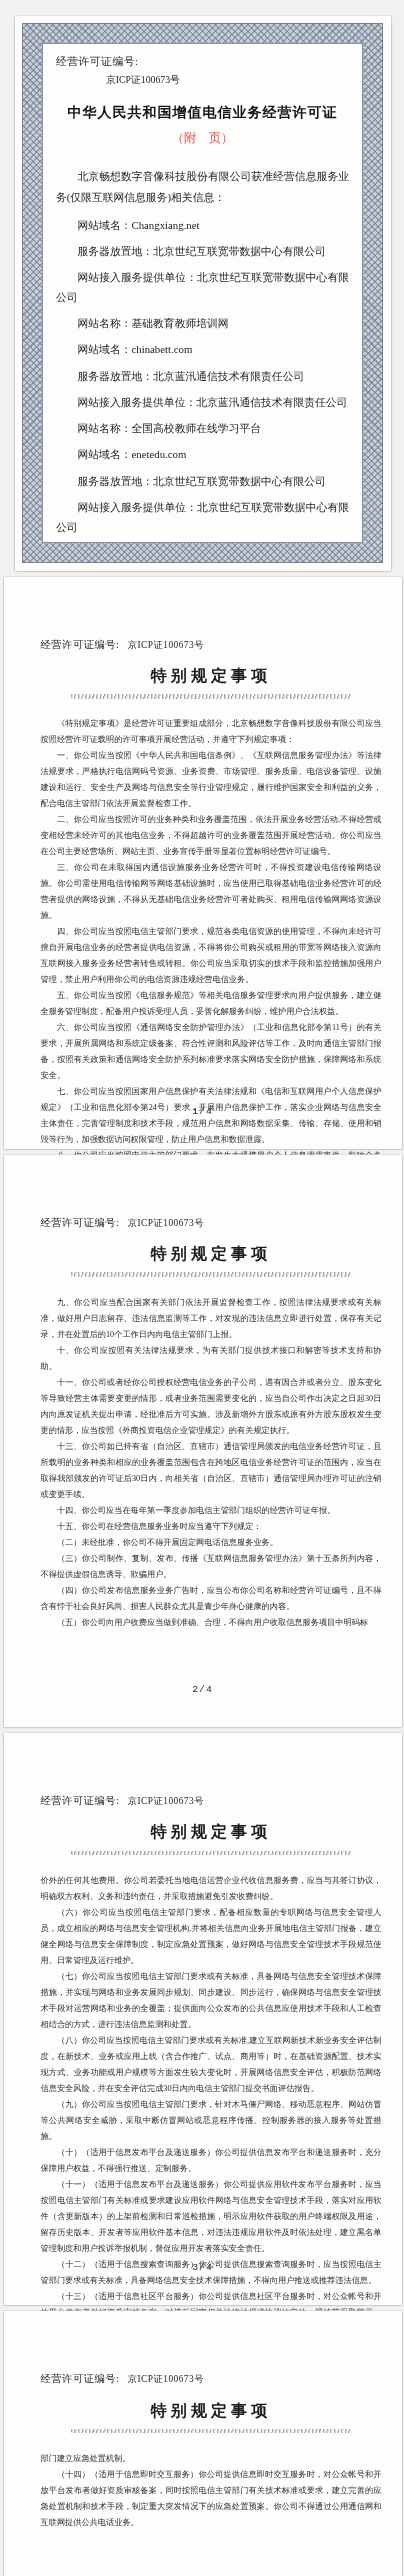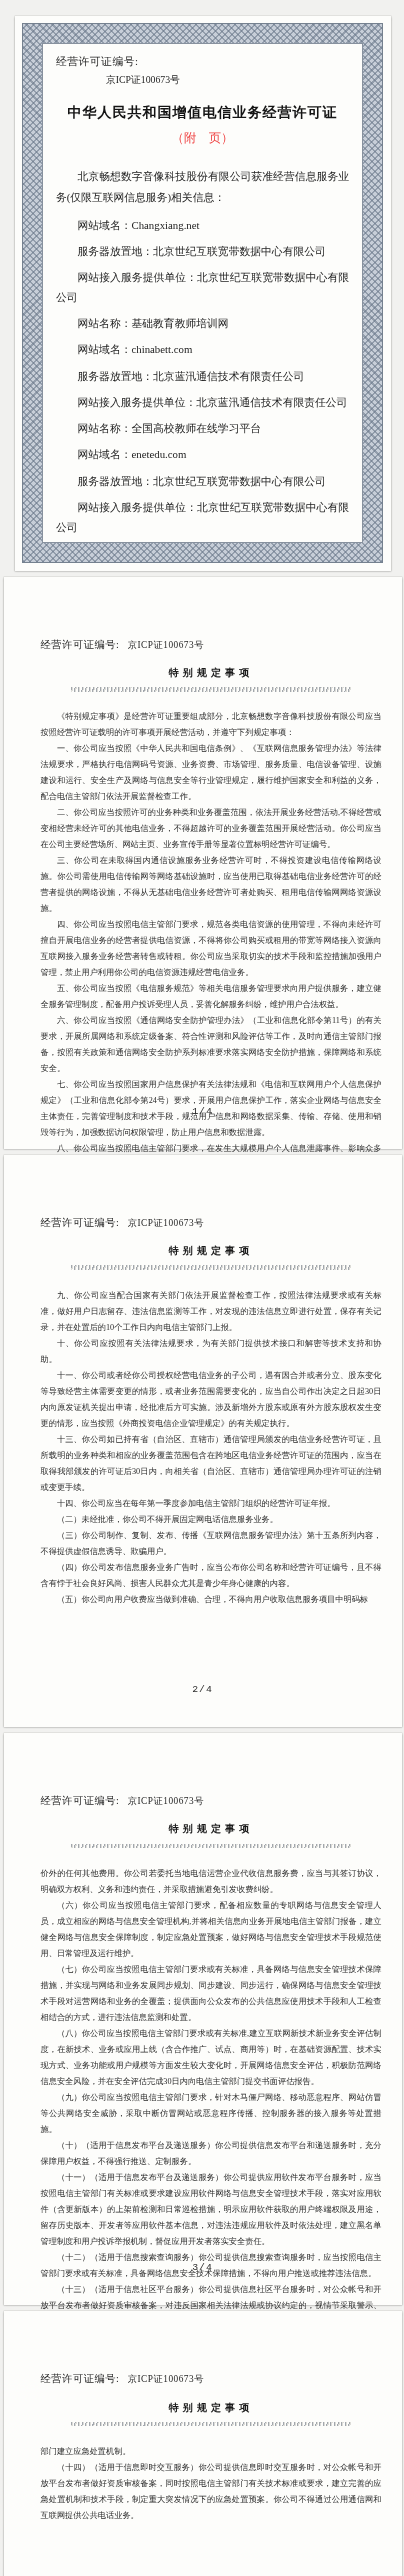--- a/index.html
+++ b/index.html
@@ -52,21 +52,21 @@
   .cert-entry{
     margin:6.7px 0 0;font-size:10.8px;line-height:19.6px;
     text-indent:2em;text-align:justify;color:#222;
   }
   
   .page-special{width:398px;height:572px;padding:61px 20px 0 37px;}
   .sp-head{font-size:10.3px;letter-spacing:0.5px;color:#262626;}
   .sp-head .lic-number{font-size:9.3px;margin-left:5.2px;color:#1f1f1f;}
   .sp-title{
     margin:14.4px 0 0;text-align:center;
-    font-size:10px;font-weight:bold;letter-spacing:4.1px;color:#1b1b1b;
+    font-size:16px;font-weight:bold;letter-spacing:4.1px;color:#1b1b1b;
   }
   .sp-wave{
     height:4.6px;width:82%;margin:7.2px auto 0;
     background:repeating-linear-gradient(100deg,#a2a7ad 0 1px,#dcdcd8 1px 2.1px,rgba(255,255,255,0) 2.1px 3.6px);
   }
   .sp-body{margin-top:17.5px;}
   .sp-body p{
     margin:0;font-size:8.2px;line-height:16px;
     text-align:justify;text-indent:2em;color:#2a2a2a;
   }
@@ -133,20 +133,21 @@
       <span class="lic-number">京ICP证100673号</span>
     </div>
     <h2 class="sp-title">特别规定事项</h2>
     <div class="sp-wave"></div>
     <div class="sp-body">
       <p>九、你公司应当配合国家有关部门依法开展监督检查工作，按照法律法规要求或有关标准，做好用户日志留存、违法信息监测等工作，对发现的违法信息立即进行处置，保存有关记录，并在处置后的10个工作日内向电信主管部门上报。</p>
       <p>十、你公司应按照有关法律法规要求，为有关部门提供技术接口和解密等技术支持和协助。</p>
       <p>十一、你公司或者经你公司授权经营电信业务的子公司，遇有因合并或者分立、股东变化等导致经营主体需要变更的情形，或者业务范围需要变化的，应当自公司作出决定之日起30日内向原发证机关提出申请，经批准后方可实施。涉及新增外方股东或原有外方股东股权发生变更的情形，应当按照《外商投资电信企业管理规定》的有关规定执行。</p>
       <p>十三、你公司如已持有省（自治区、直辖市）通信管理局颁发的电信业务经营许可证，且所载明的业务种类和相应的业务覆盖范围包含在跨地区电信业务经营许可证的范围内，应当在取得我部颁发的许可证后30日内，向相关省（自治区、直辖市）通信管理局办理许可证的注销或变更手续。</p>
       <p>十四、你公司应当在每年第一季度参加电信主管部门组织的经营许可证年报。</p>
+      <p>十五、你公司在经营信息服务业务时应当遵守下列规定：</p>
       <p>（二）未经批准，你公司不得开展固定网电话信息服务业务。</p>
       <p>（三）你公司制作、复制、发布、传播《互联网信息服务管理办法》第十五条所列内容，不得提供虚假信息诱导、欺骗用户。</p>
       <p>（四）你公司发布信息服务业务广告时，应当公布你公司名称和经营许可证编号，且不得含有悖于社会良好风尚、损害人民群众尤其是青少年身心健康的内容。</p>
       <p>（五）你公司向用户收费应当做到准确、合理，不得向用户收取信息服务项目中明码标</p>
     </div>
     <div class="sp-pagenum">2/4</div>
   </section>
 
   <section class="page page-special">
     <div class="sp-head">

